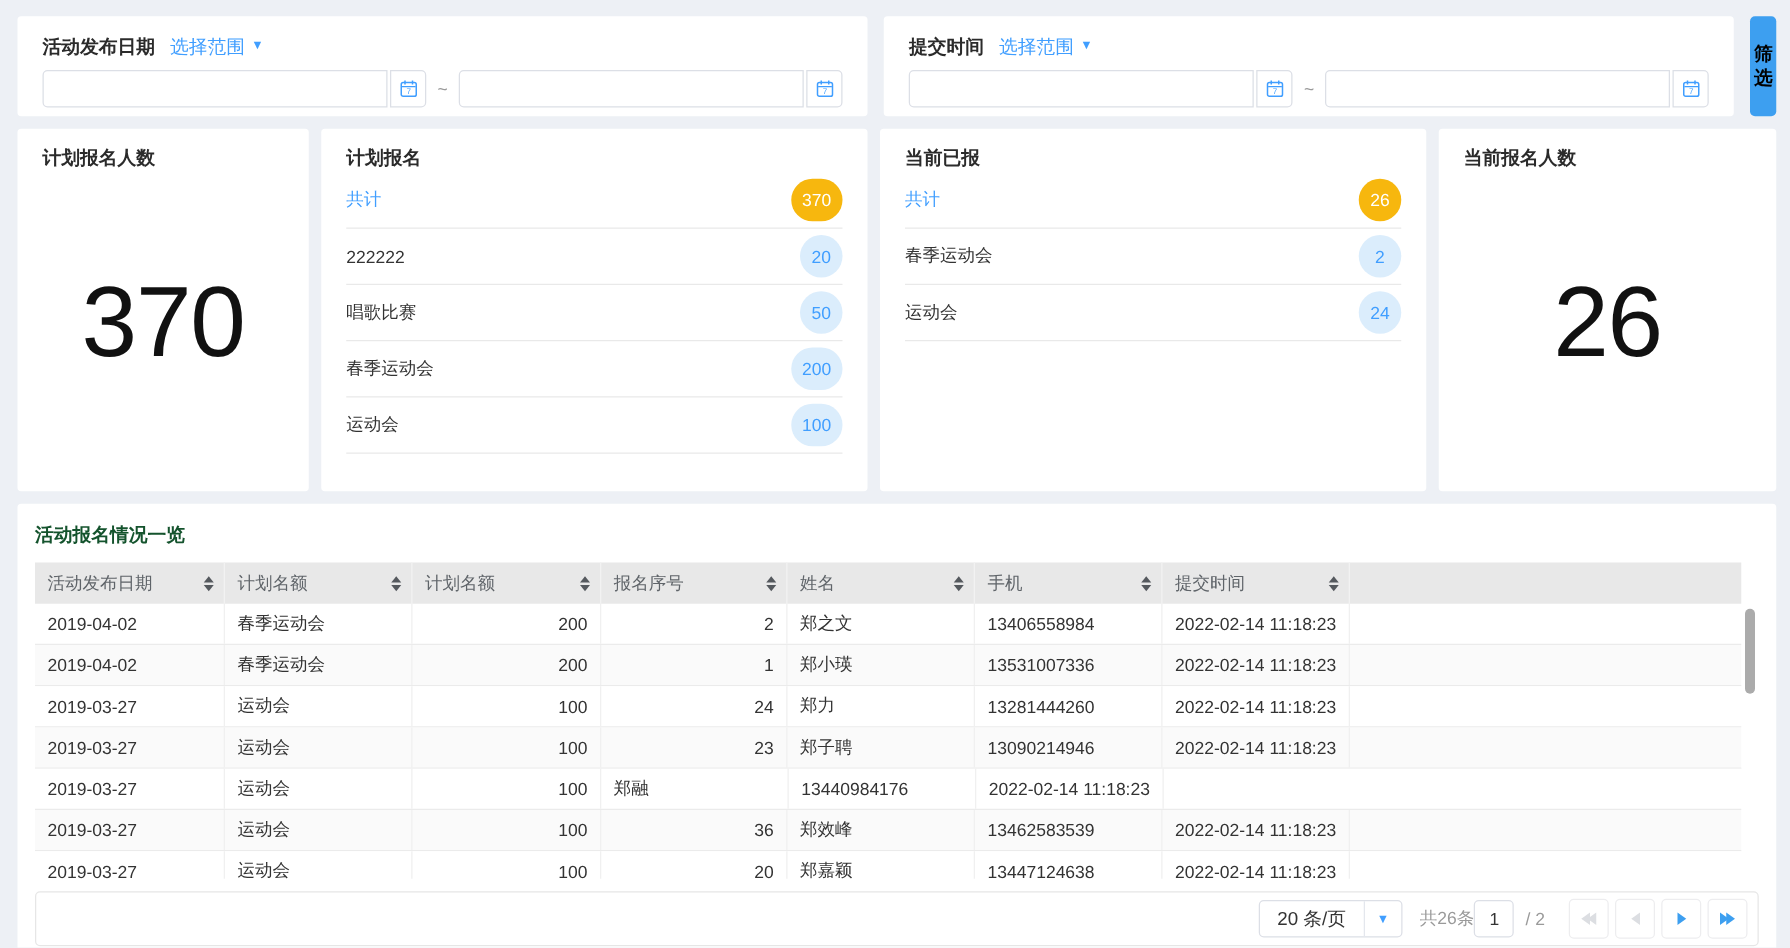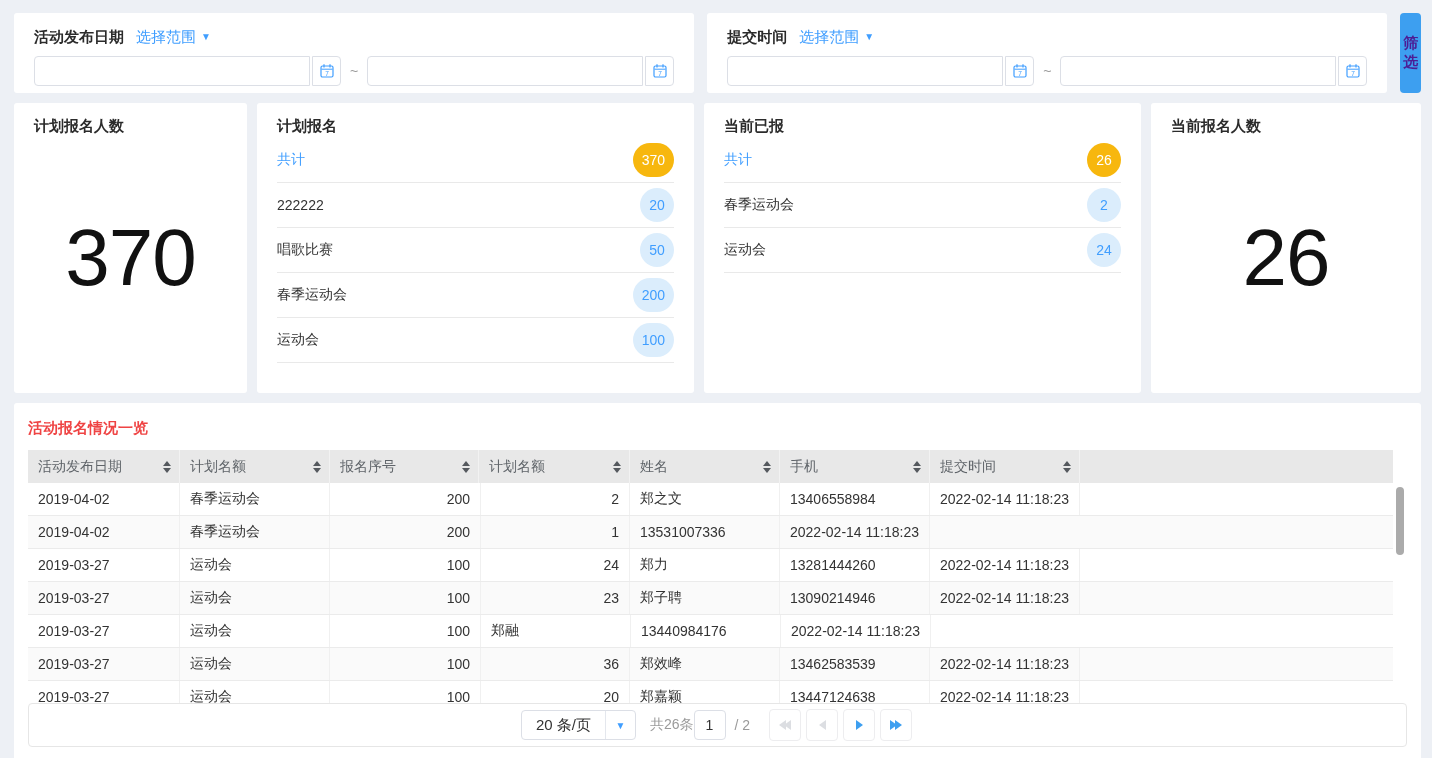--- a/index.html
+++ b/index.html
@@ -17,61 +17,61 @@
   .filter-panel { flex:1; padding:11px 20px 0 20px; }
   .filter-head { display:flex; align-items:center; gap:12px; height:26px; }
   .filter-label { font-weight:700; font-size:15px; color:#2b2b2b; }
   .range-link { color:#409EFF; font-size:15px; cursor:pointer; display:flex; align-items:center; gap:5px; }
   .range-link .caret { font-size:10px; line-height:1; }
   .filter-inputs { display:flex; align-items:center; margin-top:6px; }
   .date-group { display:flex; align-items:center; }
   .date-input { width:276px; height:30px; border:1px solid #DCDFE6; border-radius:4px 0 0 4px; padding:0 8px; font-size:14px; outline:none; background:#fff; }
   .cal-btn { width:29px; height:30px; border:1px solid #DCDFE6; border-left:1px solid #DCDFE6; margin-left:2px; border-radius:0 4px 4px 0; display:flex; align-items:center; justify-content:center; background:#fff; cursor:pointer; }
   .tilde { color:#999; margin:0 9px; font-size:14px; }
-  .filter-btn { width:86px; height:80px; background:#3D9FF0; border:none; border-radius:4px; color:#4c1d95; font-size:15px; font-weight:700; cursor:pointer; font-family:inherit; }
+  .filter-btn { width:86px; height:80px; background:#3D9FF0; border:none; border-radius:4px; color:#000000; font-size:15px; font-weight:700; cursor:pointer; font-family:inherit; }
 
   
   .cards-row { display:flex; gap:10px; margin:10px 11px 0 14px; height:290px; }
   .card { padding:14px 20px; display:flex; flex-direction:column; }
   .card-title { font-weight:700; font-size:15px; color:#2b2b2b; }
   .stat-card-1 { width:233px; }
   .stat-card-4 { width:270px; }
   .list-card { flex:1; }
   .big-number-wrap { flex:1; display:flex; align-items:center; justify-content:center; }
   .big-number { font-size:80px; font-weight:200; color:#111; letter-spacing:-1px; }
   .stat-list { margin-top:2px; }
   .stat-row { height:45px; display:flex; align-items:center; justify-content:space-between; border-bottom:1px solid #E9E9E9; }
   .stat-label { font-size:14px; color:#333; }
   .stat-label.total { color:#409EFF; }
   .badge { min-width:34px; height:34px; padding:0 9px; border-radius:17px; display:flex; align-items:center; justify-content:center; font-size:14px; }
   .badge.gold { background:#F7B70E; color:#fff; }
   .badge.blue { background:#DBEDFC; color:#409EFF; }
 
   
   .table-panel { margin:10px 11px 0 14px; padding:10px 14px 14px; }
-  .table-title { font-weight:700; font-size:15px; color:#ef4444; margin:6px 0 12px 0; }
+  .table-title { font-weight:700; font-size:15px; color:#14532d; margin:6px 0 12px 0; }
   .grid { width:100%; }
   .thead { display:flex; background:#E8E8E8; height:33px; margin-right:14px; }
   .th { display:flex; align-items:center; justify-content:space-between; padding:0 8px 0 10px; color:#5f6469; font-size:14px; border-right:1px solid #F2F2F2; cursor:pointer; }
   .th:last-child { border-right:none; cursor:default; }
   .sort { display:flex; flex-direction:column; gap:2px; }
   .sort i { display:block; width:0; height:0; border-left:4px solid transparent; border-right:4px solid transparent; }
   .sort .up { border-bottom:5px solid #55595e; }
   .sort .down { border-top:5px solid #55595e; }
   .tbody { position:relative; height:220px; overflow:hidden; }
   .tr { display:flex; height:33px; border-bottom:1px solid #EBEBEB; background:#fff; margin-right:14px; }
   .tr.alt { background:#FAFAFA; }
   .td { display:flex; align-items:center; padding:0 10px; font-size:14px; color:#333; border-right:1px solid #F0F0F0; overflow:hidden; white-space:nowrap; }
   .td:last-child { border-right:none; }
   .td.num { justify-content:flex-end; }
   .c1{width:152px}.c2{width:150px}.c3{width:151px}.c4{width:149px}.c5{width:150px}.c6{width:150px}.c7{width:150px}.c8{flex:1}
   .scroll-thumb { position:absolute; right:3px; top:4px; width:8px; height:68px; background:#ABABAB; border-radius:4px; cursor:grab; }
 
   
-  .pager { height:44px; border:1px solid #E6E6E6; border-radius:4px; display:flex; align-items:center; justify-content:center; padding:0 8px 0 6px; margin-top:0; }
+  .pager { height:44px; border:1px solid #E6E6E6; border-radius:4px; display:flex; align-items:center; justify-content:flex-end; padding:0 8px 0 6px; margin-top:10px; }
   .pager-left { display:flex; align-items:center; gap:14px; }
   .size-select { display:flex; align-items:center; height:30px; border:1px solid #DCDFE6; border-radius:4px; cursor:pointer; background:#fff; }
   .size-text { padding:0 14px; font-size:15px; color:#333; }
   .size-caret { width:30px; height:28px; border-left:1px solid #E4E7ED; display:flex; align-items:center; justify-content:center; color:#409EFF; font-size:10px; }
   .total-text { color:#9a9a9a; font-size:14px; }
   .pager-right { display:flex; align-items:center; gap:5px; }
   .page-input { width:32px; height:30px; border:1px solid #DCDFE6; border-radius:4px; text-align:center; font-size:14px; color:#333; outline:none; margin-right:4px; }
   .page-total { color:#9a9a9a; font-size:14px; margin-right:14px; }
   .nav-btn { width:32px; height:32px; background:#fff; border:1px solid #EDEDEF; border-radius:4px; display:flex; align-items:center; justify-content:center; cursor:pointer; }
   .tri { display:inline-block; width:0; height:0; border-top:5px solid transparent; border-bottom:5px solid transparent; }
@@ -237,29 +237,29 @@
             <i class="down"></i>
           </span>
         </div>
       <div class="th c2">
           <span>计划名额</span>
           <span class="sort">
             <i class="up"></i>
             <i class="down"></i>
           </span>
         </div>
+      <div class="th c3">
+          <span>计划名额</span>
+          <span class="sort">
+            <i class="up"></i>
+            <i class="down"></i>
+          </span>
+        </div>
       <div class="th c4">
           <span>报名序号</span>
-          <span class="sort">
-            <i class="up"></i>
-            <i class="down"></i>
-          </span>
-        </div>
-      <div class="th c3">
-          <span>计划名额</span>
           <span class="sort">
             <i class="up"></i>
             <i class="down"></i>
           </span>
         </div>
       <div class="th c5">
           <span>姓名</span>
           <span class="sort">
             <i class="up"></i>
             <i class="down"></i>
@@ -293,20 +293,21 @@
         <div class="td c5">郑之文</div>
         <div class="td c6">13406558984</div>
         <div class="td c7">2022-02-14 11:18:23</div>
         <div class="td c8"></div>
       </div>
       <div class="tr alt">
         <div class="td c1">2019-04-02</div>
         <div class="td c2">春季运动会</div>
         <div class="td c3 num">200</div>
         <div class="td c4 num">1</div>
+        <div class="td c5">郑小瑛</div>
         <div class="td c6">13531007336</div>
         <div class="td c7">2022-02-14 11:18:23</div>
         <div class="td c8"></div>
       </div>
       <div class="tr">
         <div class="td c1">2019-03-27</div>
         <div class="td c2">运动会</div>
         <div class="td c3 num">100</div>
         <div class="td c4 num">24</div>
         <div class="td c5">郑力</div>

